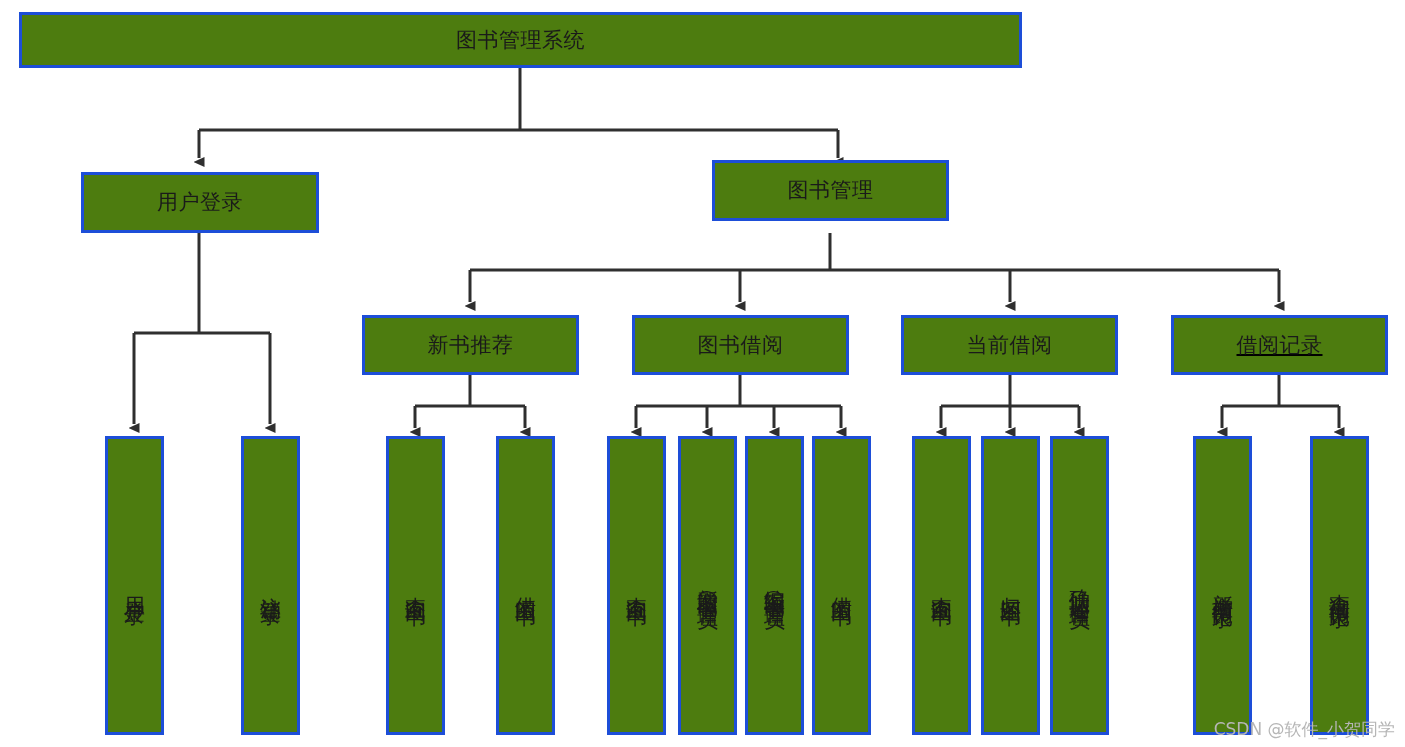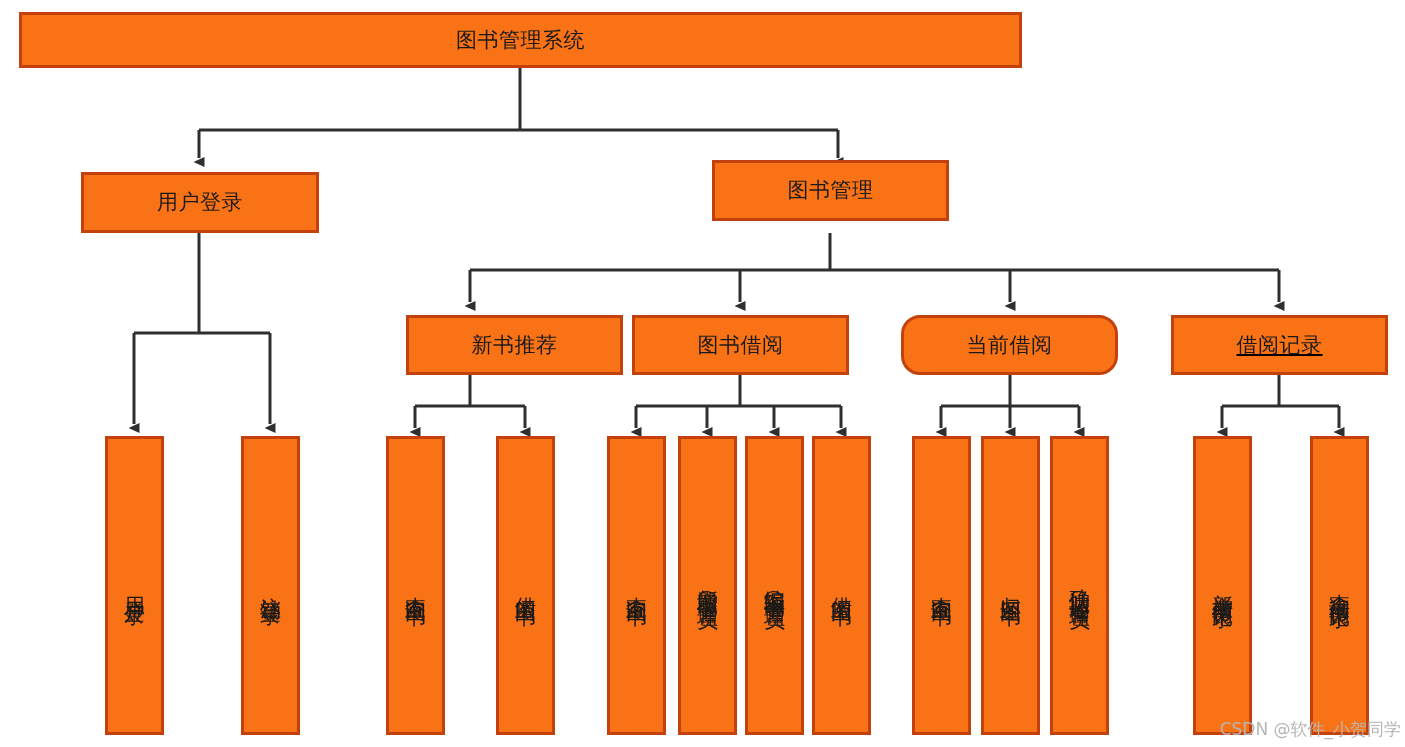--- a/index.html
+++ b/index.html
@@ -21,22 +21,22 @@
   #diagram-svg {
     position: absolute;
     left: 0;
     top: 0;
     width: 1405px;
     height: 747px;
   }
   .node {
     position: absolute;
     box-sizing: border-box;
-    border: 3px solid #c2410c;
-    background: #f97316;
+    border: 3px solid #1d4ed8;
+    background: #4d7c0f;
     display: flex;
     align-items: center;
     justify-content: center;
     z-index: 2;
   }
   .node-label {
     color: #1a1a1a;
     font-size: 21px;
     line-height: 1.15;
     letter-spacing: 0.5px;
@@ -50,21 +50,21 @@
     white-space: nowrap;
     letter-spacing: 3px;
     font-size: 21px;
   }
   .node-leaf {
     align-items: center;
     justify-content: center;
   }
   .watermark {
     position: absolute;
-    right: 4px;
+    right: 10px;
     bottom: 6px;
     color: #b6b6b6;
     font-size: 17px;
     z-index: 5;
     white-space: nowrap;
     pointer-events: none;
   }
 </style>
 </head>
 <body>
@@ -125,27 +125,27 @@
     <span class="node-label">图书管理系统</span>
   </div>
 
   <div class="node node-l2" style="left:81px; top:172px; width:238px; height:61px;">
     <span class="node-label">用户登录</span>
   </div>
   <div class="node node-l2" style="left:712px; top:160px; width:237px; height:61px;">
     <span class="node-label">图书管理</span>
   </div>
 
-  <div class="node node-l3" style="left:362px; top:315px; width:217px; height:60px;margin-left:44px;">
+  <div class="node node-l3" style="left:362px; top:315px; width:217px; height:60px;">
     <span class="node-label">新书推荐</span>
   </div>
   <div class="node node-l3" style="left:632px; top:315px; width:217px; height:60px;font-family:Liberation Serif, serif;">
     <span class="node-label">图书借阅</span>
   </div>
-  <div class="node node-l3" style="left:901px; top:315px; width:217px; height:60px;border-radius:19px;">
+  <div class="node node-l3" style="left:901px; top:315px; width:217px; height:60px;">
     <span class="node-label">当前借阅</span>
   </div>
   <div class="node node-l3" style="left:1171px; top:315px; width:217px; height:60px;text-decoration:underline;">
     <span class="node-label">借阅记录</span>
   </div>
 
   <div class="node node-leaf" style="left:105px; top:436px; width:59px; height:299px;">
     <span class="node-label">用户登录</span>
   </div>
   <div class="node node-leaf" style="left:241px; top:436px; width:59px; height:299px;">

